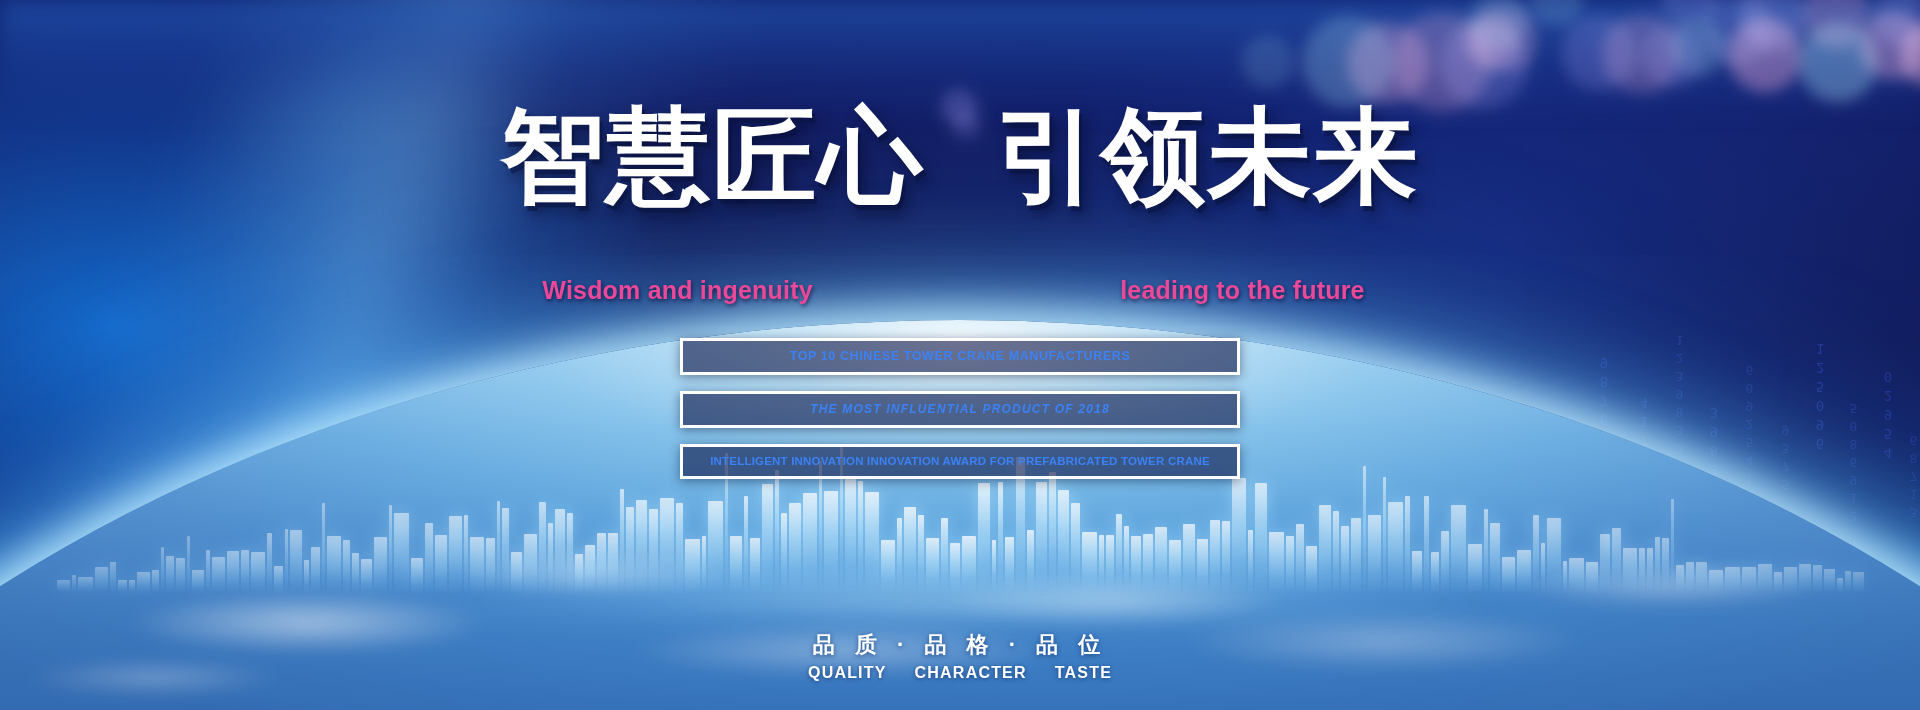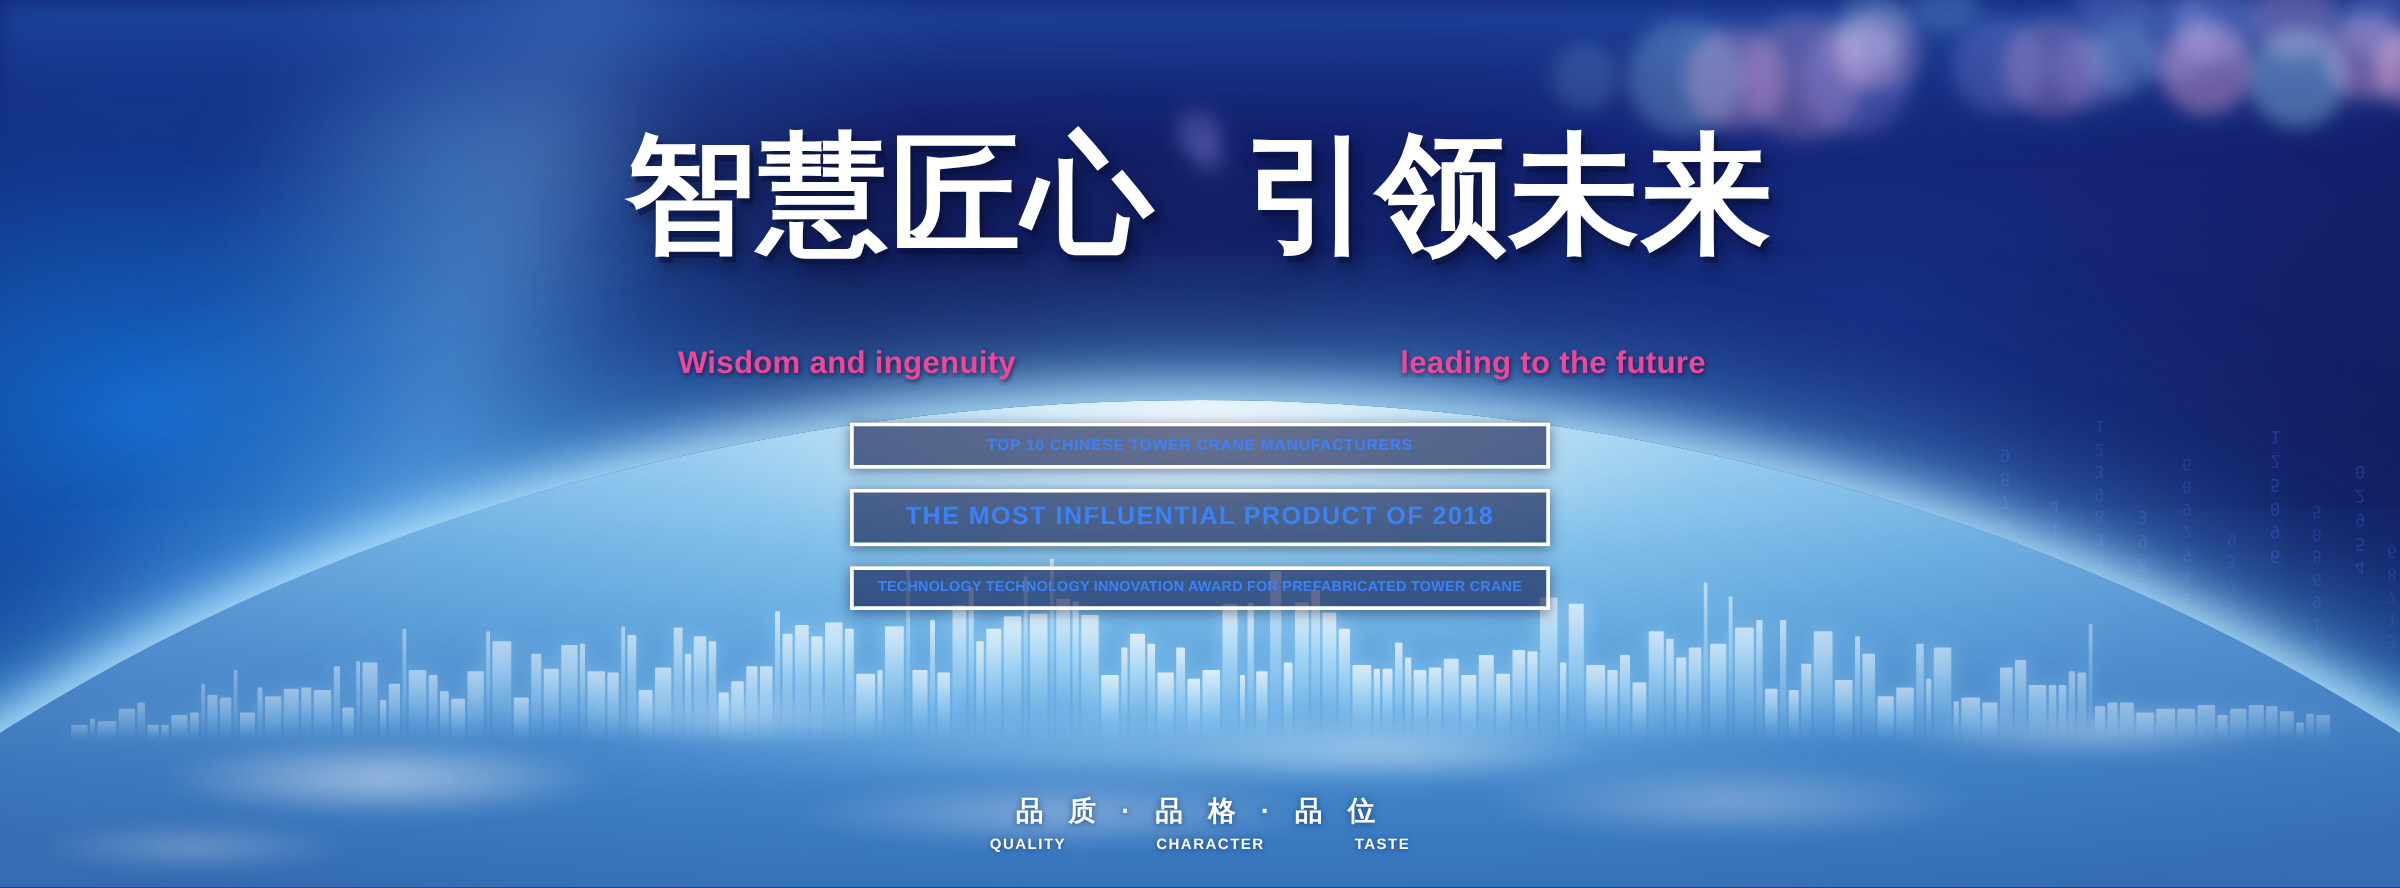--- a/index.html
+++ b/index.html
@@ -266,50 +266,50 @@
   }
   .award .a-en {
     margin-top: 1px;
     font-size: 12.5px;
     font-weight: 700;
     color: #3b82f6;
     letter-spacing: 0.6px;
     white-space: nowrap;
   }
   .award.a2 .a-cn { letter-spacing: 3px; }
-  .award.a2 .a-en { font-size: 20px; letter-spacing: 1.2px; }
+  .award.a2 .a-en { font-size: 12px; letter-spacing: 1.2px; font-style: italic; }
   .award.a3 .a-cn { font-size: 25px; letter-spacing: 1.5px; }
   .award.a3 .a-en { font-size: 11.5px; letter-spacing: 0.2px; }
 
   
   .tagline {
     position: absolute;
     left: 0; right: 0;
     bottom: 28px;
     text-align: center;
   }
   .tagline .t-cn {
     font-size: 22px;
     font-weight: 700;
     color: #ffffff;
     letter-spacing: 7px;
     text-shadow: 0 1px 5px rgba(20,60,120,0.85);
     white-space: nowrap;
   }
   .tagline .t-en {
     margin-top: 4px;
-    font-size: 12px;
+    font-size: 16px;
     font-weight: 700;
     color: #ffffff;
     letter-spacing: 1.2px;
     text-shadow: 0 1px 4px rgba(20,60,120,0.9);
     white-space: nowrap;
     display: flex;
     justify-content: center;
-    gap: 72px;
+    gap: 28px;
   }
 </style>
 </head>
 <body>
 
 <div class="banner">
 
   <div class="bg-base"></div>
   <div class="bg-sweep"></div>
   <div class="bg-sweep2"></div>
@@ -553,21 +553,21 @@
     </div>
 
     <div class="awards">
       <div class="award a1">
         <div class="a-en">TOP 10 CHINESE TOWER CRANE MANUFACTURERS</div>
       </div>
       <div class="award a2">
         <div class="a-en">THE MOST INFLUENTIAL PRODUCT OF 2018</div>
       </div>
       <div class="award a3">
-        <div class="a-en">TECHNOLOGY TECHNOLOGY INNOVATION AWARD FOR PREFABRICATED TOWER CRANE</div>
+        <div class="a-en">INTELLIGENT INNOVATION INNOVATION AWARD FOR PREFABRICATED TOWER CRANE</div>
       </div>
     </div>
 
     <div class="tagline">
       <div class="t-cn">品 质 · 品 格 · 品 位</div>
       <div class="t-en">
         <span>QUALITY</span>
         <span>CHARACTER</span>
         <span>TASTE</span>
       </div>

